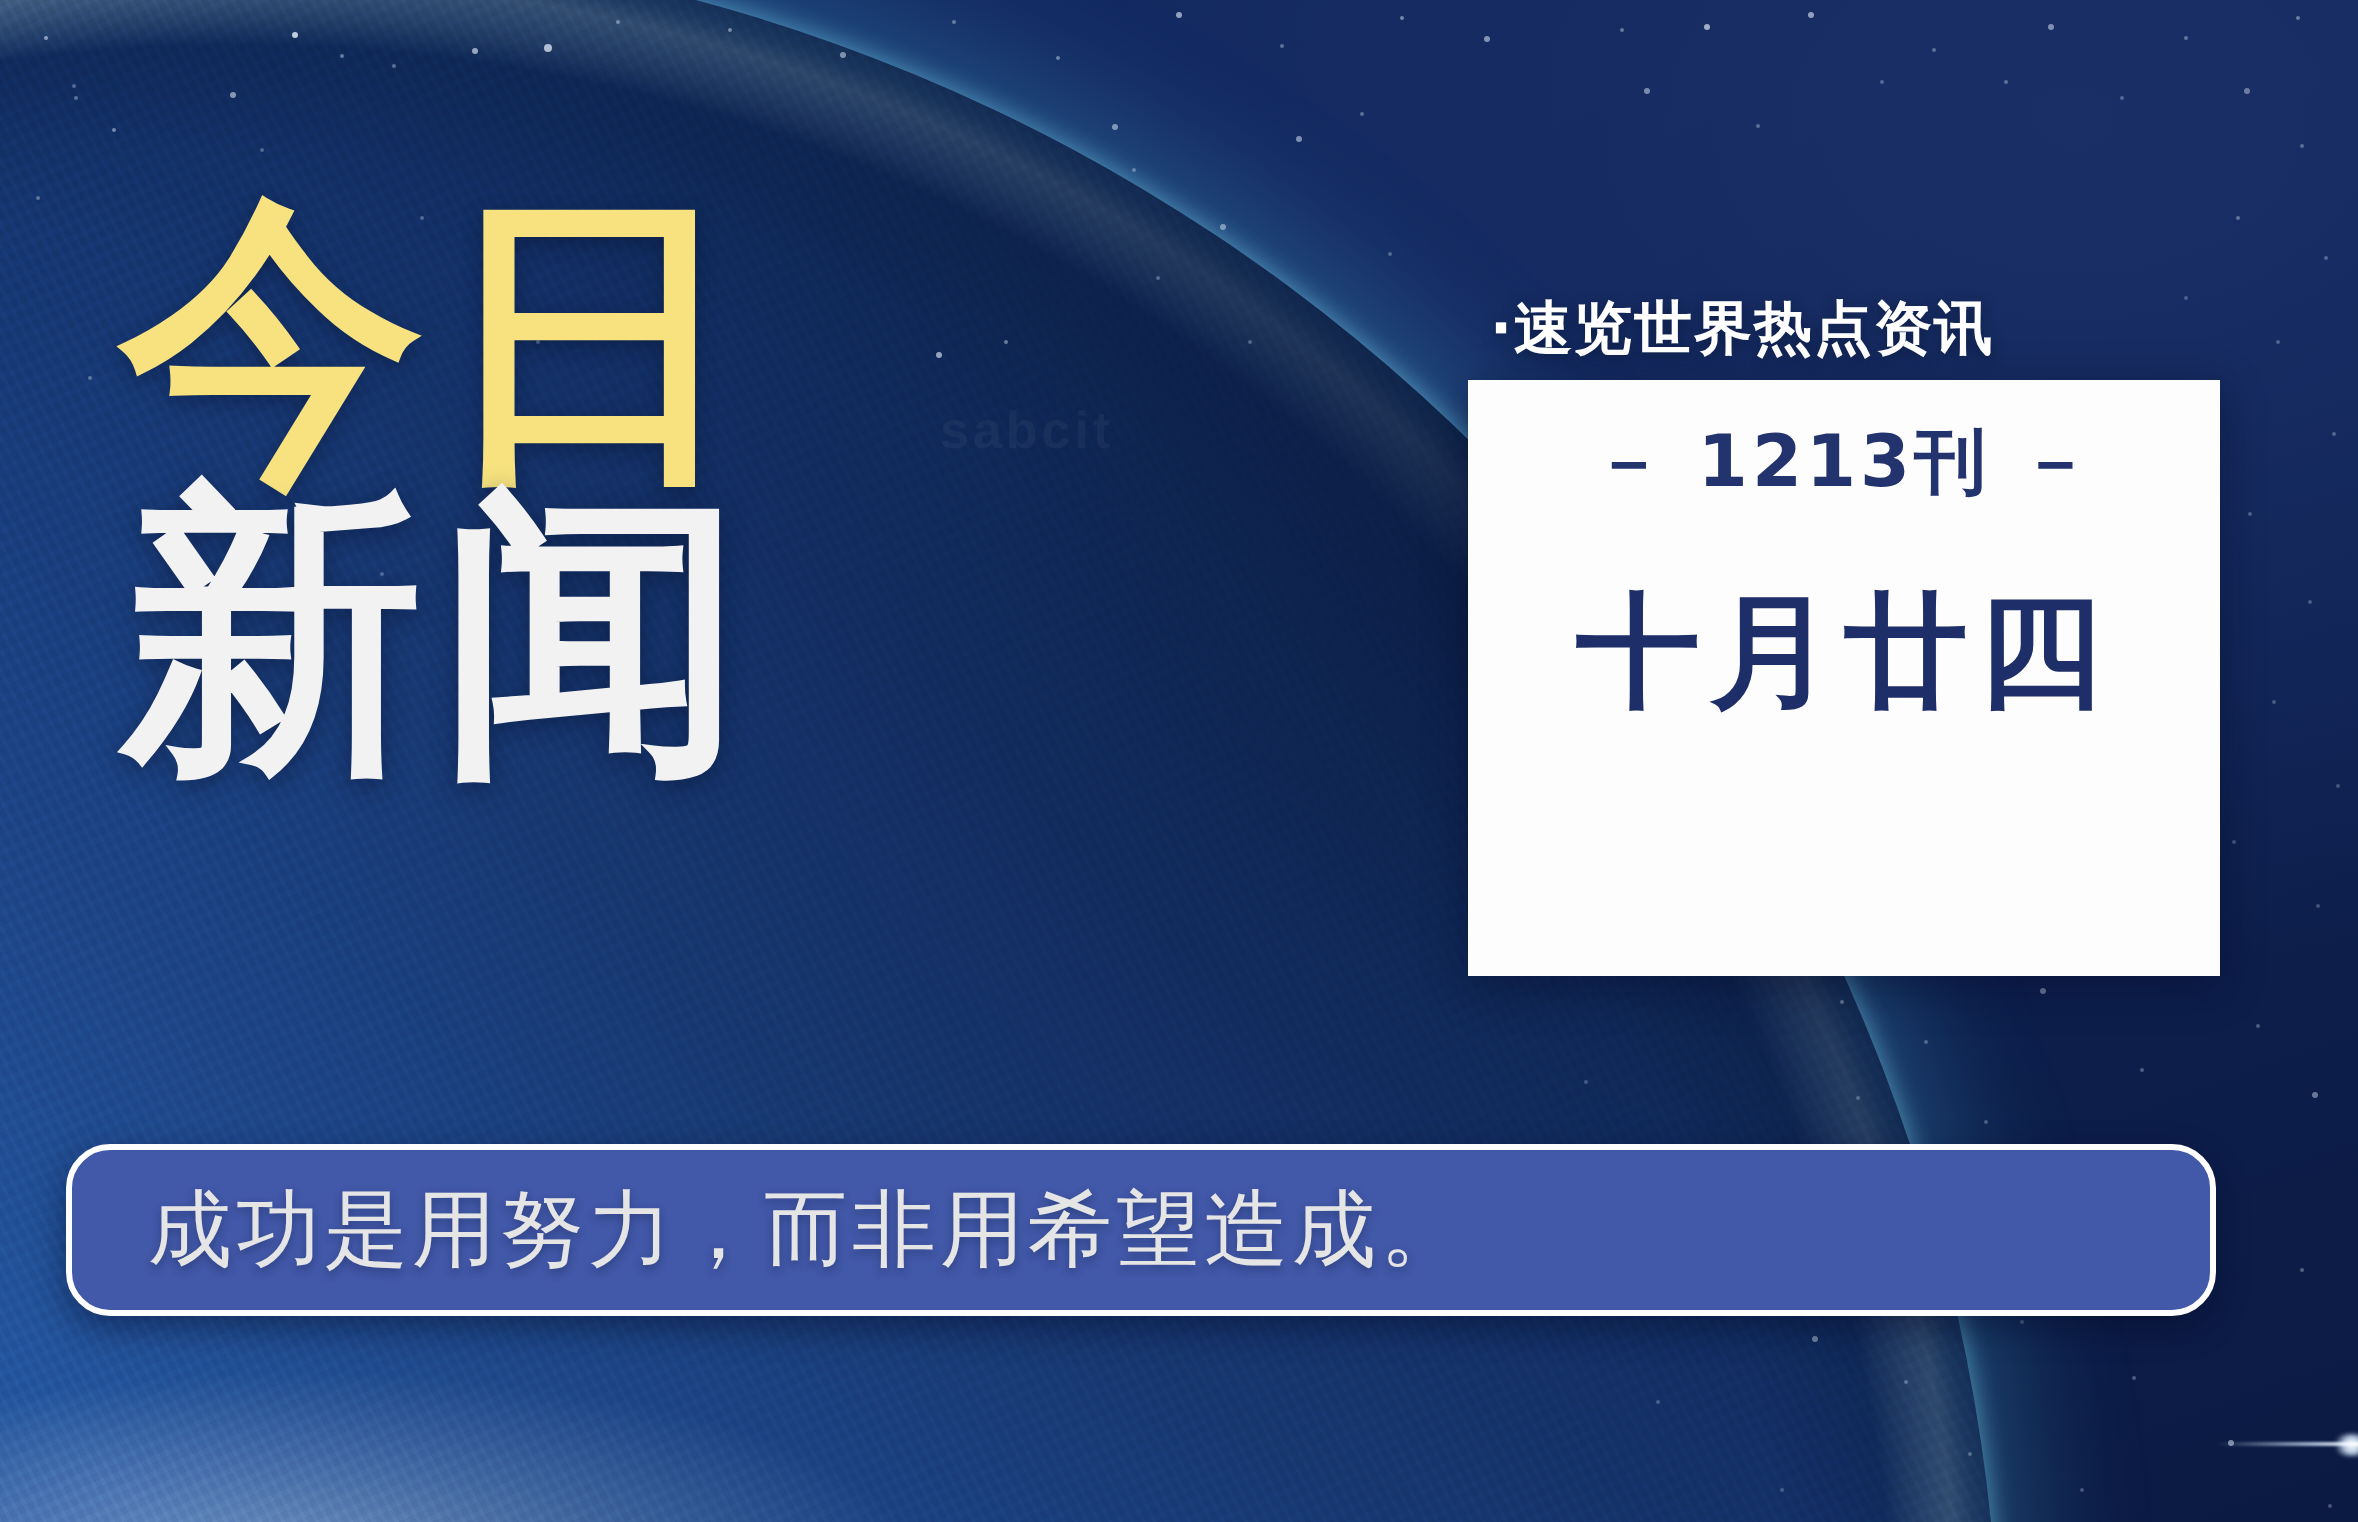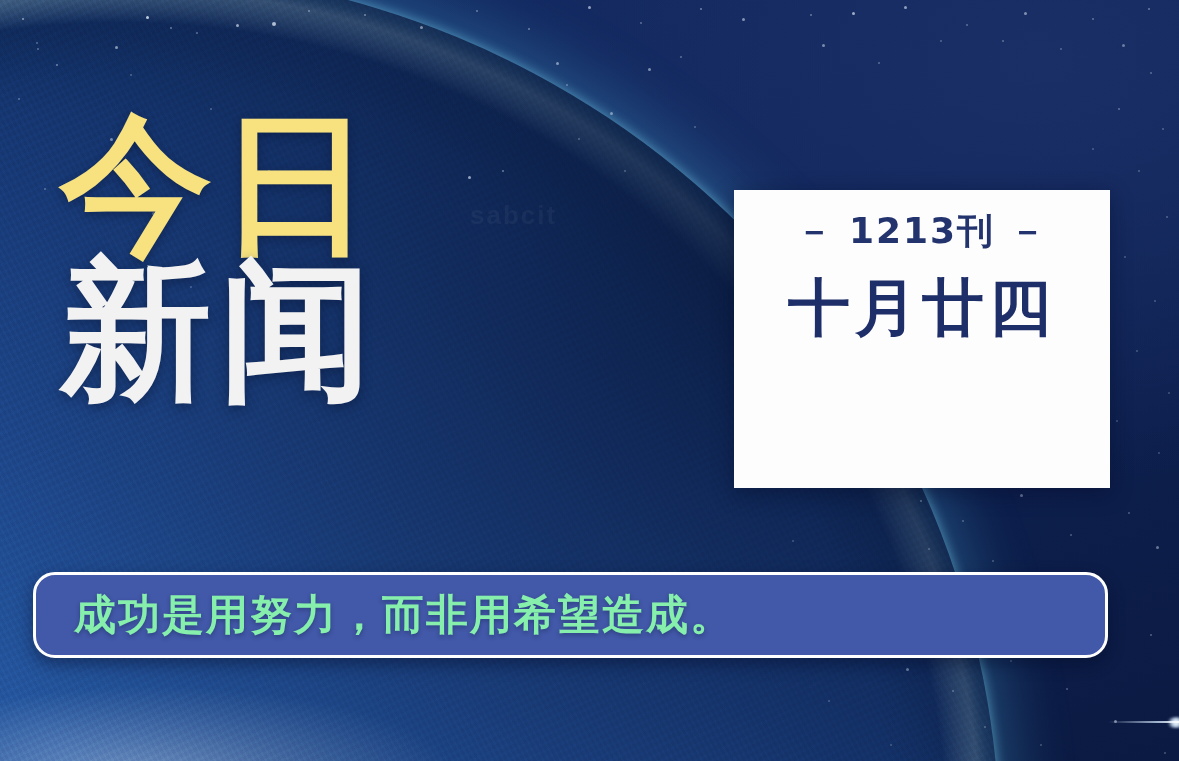--- a/index.html
+++ b/index.html
@@ -106,21 +106,21 @@
     background:radial-gradient(circle,#ffffff 0%,rgba(215,235,255,.85) 35%,rgba(150,195,245,0) 75%);
     filter:blur(1px);
   }
   .flare::after{
     content:"";position:absolute;left:-44px;top:9px;width:92px;height:2px;
     background:linear-gradient(90deg,rgba(200,225,255,0) 0%,rgba(215,235,255,.75) 55%,rgba(255,255,255,.95) 80%,rgba(220,240,255,0) 100%);
     filter:blur(.4px);
   }
 
   
-  .title-block{position:absolute;left:60px;top:112px;}
+  .title-block{position:absolute;left:60px;top:98px;}
   .title-line{
     font-weight:bold;font-size:152px;line-height:0.96;
     letter-spacing:8px;white-space:nowrap;
     font-family:"DejaVu Sans","Liberation Sans",sans-serif;
   }
   .title-line.l1{color:#f7e27f;text-shadow:0 3px 10px rgba(8,20,52,.45);}
   .title-line.l2{color:#f2f2f2;text-shadow:0 3px 12px rgba(8,20,52,.50);}
 
   .watermark{
     position:absolute;left:470px;top:200px;
@@ -164,36 +164,36 @@
   .issue{
     margin-top:17px;color:#22336e;font-size:36px;font-weight:bold;
     letter-spacing:2px;white-space:nowrap;
     font-family:"DejaVu Sans","Liberation Sans",sans-serif;
   }
   .weekday{
     margin-top:16px;color:#1e2e68;font-size:59px;font-weight:bold;letter-spacing:5px;
     font-family:"DejaVu Sans","Liberation Sans",sans-serif;
   }
   .lunar{
-    margin-top:10px;color:#1e2e68;font-size:62px;font-weight:bold;letter-spacing:5px;
+    margin-top:28px;color:#1e2e68;font-size:62px;font-weight:bold;letter-spacing:5px;
     font-family:"DejaVu Sans","Liberation Sans",sans-serif;
     text-align:right;
   }
 
   
   .quote-banner{
     position:absolute;left:33px;top:572px;width:1075px;height:86px;
     box-sizing:border-box;
     background:#4258a8;
     border:3px solid #ffffff;border-radius:22px;
     display:flex;align-items:center;
     box-shadow:0 6px 16px rgba(4,12,40,.45);
   }
   .quote-text{
-    margin-left:38px;color:#86efac;font-size:42px;font-weight:bold;letter-spacing:2px;
+    margin-left:38px;color:#e5e5e5;font-size:42px;font-weight:normal;letter-spacing:2px;
     white-space:nowrap;
     font-family:"DejaVu Sans","Liberation Sans",sans-serif;
     text-shadow:0 2px 4px rgba(10,22,60,.35);
   }
 </style>
 </head>
 <body>
 
 <div id="poster">
 
@@ -300,20 +300,21 @@
 
   <div class="title-block">
     <div class="title-line l1">今日</div>
     <div class="title-line l2">新闻</div>
   </div>
 
   <div class="watermark">sabcit</div>
 
 
   <div class="tagline">
+    <span class="rest">·速览世界热点资讯</span>
   </div>
 
   <div class="date-card">
     <div class="issue">－ 1213刊 －</div>
     <div class="lunar">十月廿四</div>
   </div>
 
   <div class="quote-banner">
     <div class="quote-text">成功是用努力，而非用希望造成。</div>
   </div>

